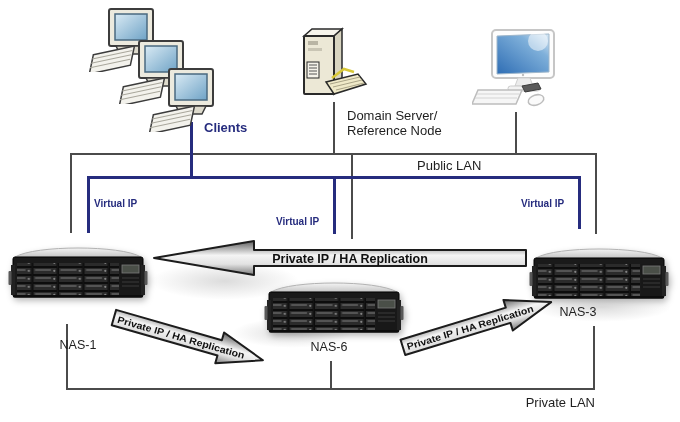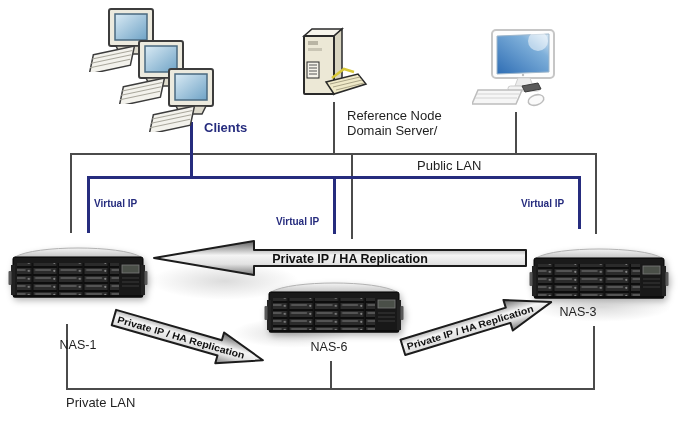--- a/index.html
+++ b/index.html
@@ -10,21 +10,21 @@
   }
   .abs{position:absolute;}
   
   .hl{position:absolute;height:2px;background:var(--line);}
   .vl{position:absolute;width:2px;background:var(--line);}
   .nhl{position:absolute;height:3px;background:var(--navy);}
   .nvl{position:absolute;width:3px;background:var(--navy);}
   
   .lbl{position:absolute;font-size:13px;color:var(--text);white-space:nowrap;line-height:15px;}
   .lbl.navy{color:var(--navy);font-weight:600;font-size:10px;}
-  .lbl.center{text-align:left;}
+  .lbl.center{text-align:right;}
   .nas-lbl{position:absolute;width:140px;text-align:center;font-size:12.5px;color:var(--text);}
   
   .blob{position:absolute;border-radius:50%;
         background:radial-gradient(ellipse at center, rgba(60,60,60,0.18) 0%, rgba(60,60,60,0.0) 70%);}
   .nas-svg{filter:drop-shadow(2px 3px 3px rgba(0,0,0,0.28));}
   .mini-arrow{position:absolute;width:160px;height:36px;transform-origin:0 50%;}
 </style>
 </head>
 <body>
 
@@ -195,22 +195,22 @@
   <div class="mini-arrow" style="left:401px;top:330px;transform:rotate(-17deg);">
     <svg width="160" height="36">
       <polygon points="2,10 112,10 112,2 157,18 112,34 112,26 2,26" fill="url(#agrad)" stroke="#1c1c1c" stroke-width="2" stroke-linejoin="round"></polygon>
       <text x="72" y="22" text-anchor="middle" font-size="9.5" font-weight="bold" fill="#101010" textLength="132" lengthAdjust="spacingAndGlyphs">Private IP / HA Replication</text>
     </svg>
   </div>
 
   <div class="lbl navy" style="left:204px;top:120px;font-size:13px;text-align:right;">Clients</div>
 
   <div class="lbl" style="left:347px;top:108px;">
+    <div>Domain Server/</div>
     <div>Reference Node</div>
-    <div>Domain Server/</div>
   </div>
 
   <div class="lbl" style="left:417px;top:158px;">Public LAN</div>
 
   <div class="lbl navy" style="left:94px;top:196px;">Virtual IP</div>
   <div class="lbl navy" style="left:276px;top:214px;">Virtual IP</div>
   <div class="lbl navy" style="left:521px;top:196px;">Virtual IP</div>
 
   <div class="nas-lbl" style="left:8px;top:305px;margin-top:33px;">NAS-1</div>
   <div class="nas-lbl" style="left:259px;top:340px;">NAS-6</div>

